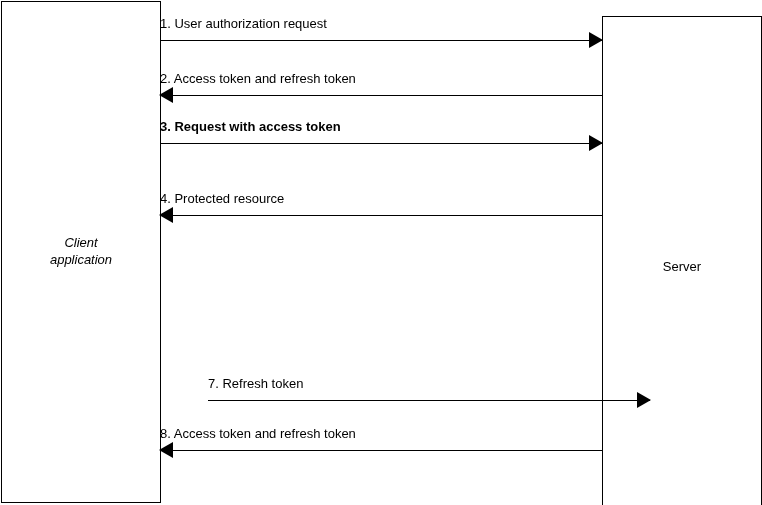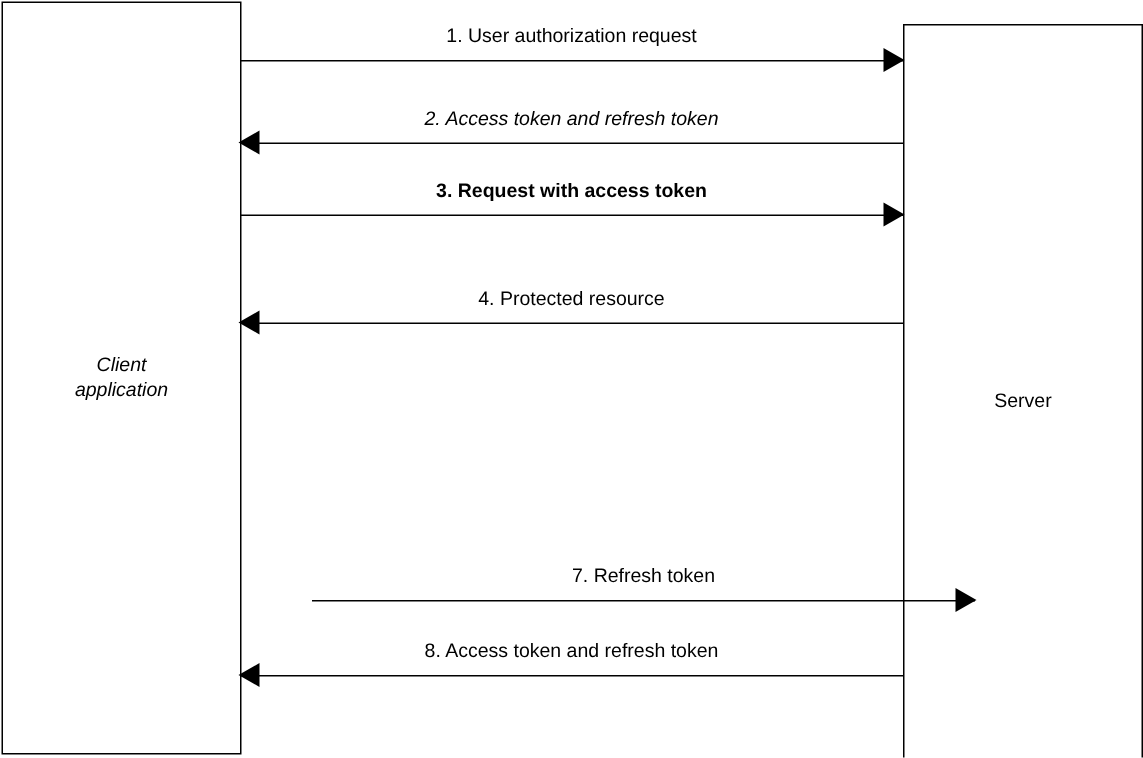--- a/index.html
+++ b/index.html
@@ -1,20 +1,20 @@
 <!DOCTYPE html>
 <html><head>
 <meta charset="utf-8">
 <style>
   html,body{margin:0;padding:0;}
   body{font-family:Arial,Helvetica,sans-serif;font-size:13px;color:#000;background:#fff;}
   .canvas{position:relative;width:762px;height:505px;}
   .actor{position:absolute;border:1px solid #000;background:#fff;display:flex;align-items:center;justify-content:center;text-align:center;line-height:1.3;}
   .msg{position:absolute;left:160px;width:442px;height:50px;}
-  .msg .label{position:absolute;top:6px;left:0;right:0;text-align:center;}
+  .msg .label{position:absolute;top:6px;left:0;right:0;}
   .msg .line{position:absolute;top:30px;left:0;right:0;height:0;border-top:1px solid #000;}
   .msg .head{position:absolute;top:22px;width:0;height:0;border-top:8px solid transparent;border-bottom:8px solid transparent;}
   .msg.right .head{right:-1px;border-left:14px solid #000;}
   .msg.left  .head{left:-1px; border-right:14px solid #000;}
 </style>
 </head>
 <body>
 
 <div class="canvas">
 
@@ -26,21 +26,21 @@
   <div class="actor" style="left:602px;top:16px;width:158px;height:500px;">
     <span>Server</span>
   </div>
 
   <div class="msg right" style="top:10px;">
     <div class="label">1. User authorization request</div>
     <div class="line"></div>
     <div class="head"></div>
   </div>
 
-  <div class="msg left" style="top:65px;font-style:italic;">
+  <div class="msg left" style="top:65px;">
     <div class="label">2. Access token and refresh token</div>
     <div class="line"></div>
     <div class="head"></div>
   </div>
 
   <div class="msg right" style="top:113px;font-weight:bold;">
     <div class="label">3. Request with access token</div>
     <div class="line"></div>
     <div class="head"></div>
   </div>

